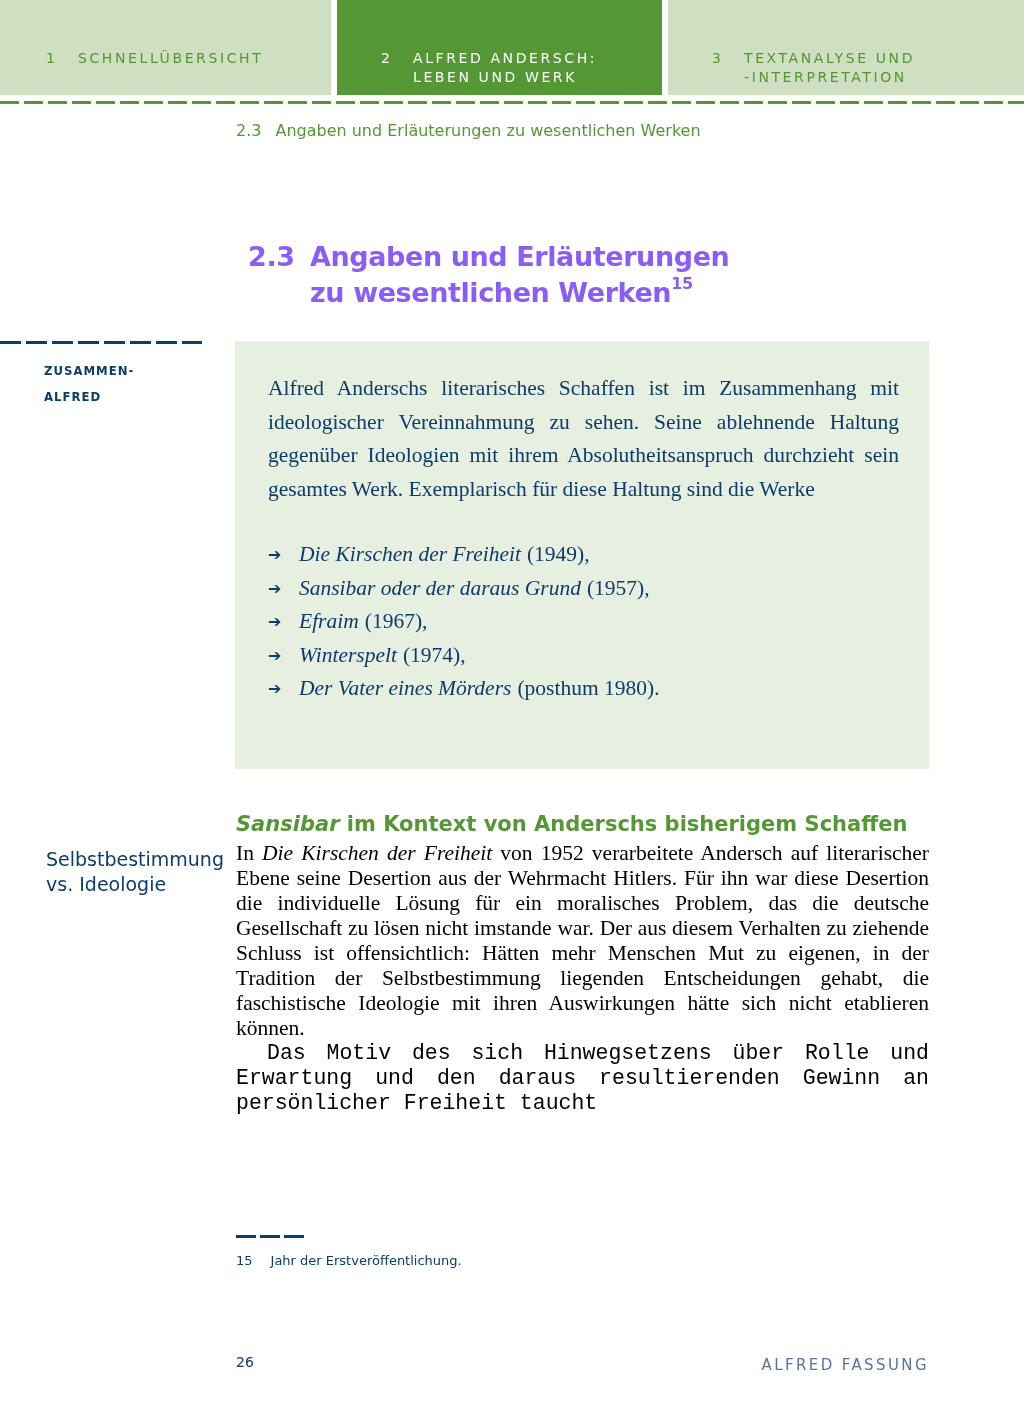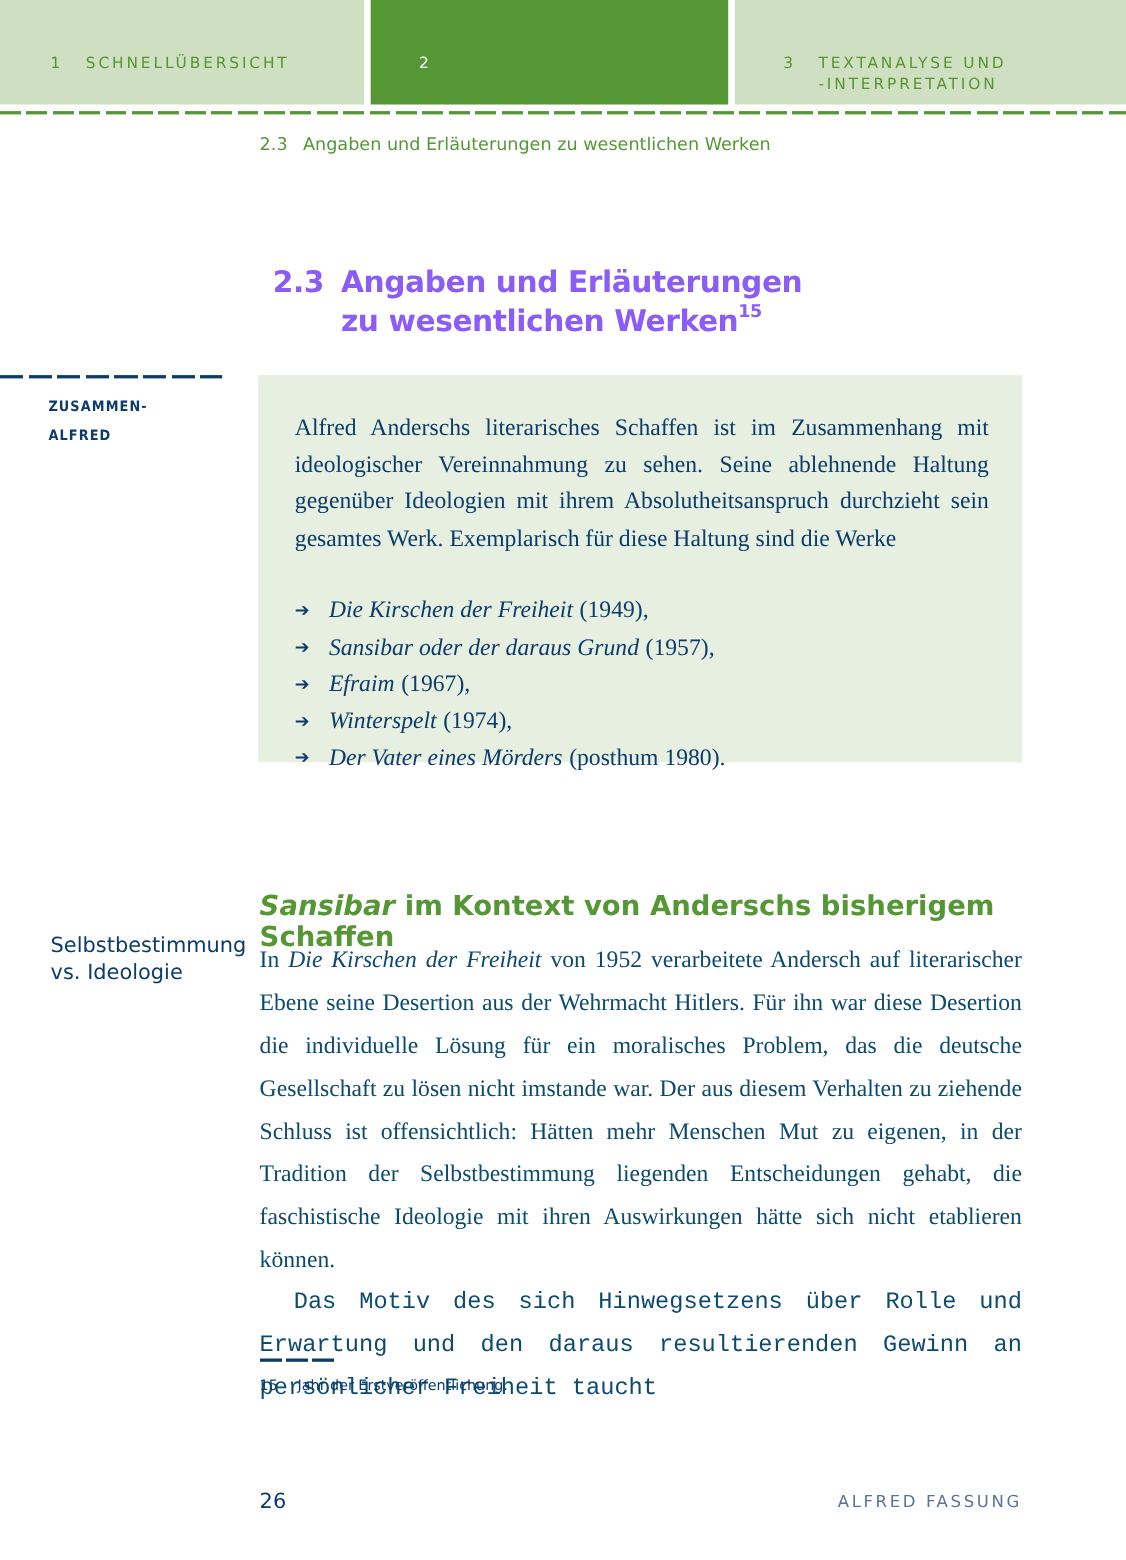--- a/index.html
+++ b/index.html
@@ -60,75 +60,79 @@
     font-family: "DejaVu Sans", sans-serif; font-size: 13px; line-height: 26px;
     letter-spacing: 1px; color: #0b3c6b; font-weight: bold; font-stretch: condensed;
   }
   .side-note {
     position: absolute; left: 46px; top: 847px;
     font-family: "DejaVu Sans", sans-serif; font-size: 19px; line-height: 25px;
     color: #0b3c6b;
   }
 
   .summary-box {
-    position: absolute; left: 235px; top: 341px; width: 694px; height: 352px;
+    position: absolute; left: 235px; top: 341px; width: 694px; height: 428px;
     background: #e7efe0; box-sizing: border-box; padding: 31px 30px 0 33px;
   }
   .summary-box p {
     margin: 0; font-size: 21.5px; line-height: 33.5px; text-align: justify;
     color: #0b3c6b;
   }
   .works { list-style: none; margin: 32px 0 0 0; padding: 0; }
   .works li { font-size: 21.5px; line-height: 33.5px; color: #0b3c6b; display: flex; }
   .works .arrow {
     width: 31px; flex: none; font-family: "DejaVu Sans", sans-serif;
     font-weight: bold; font-size: 16px;
   }
   .works i { margin-right: 6px; }
 
   .sub-heading {
     position: absolute; left: 236px; top: 810px;
     font-family: "DejaVu Sans", sans-serif; font-weight: bold;
-    font-size: 25px; line-height: 28px; color: #549734;
+    font-size: 21px; line-height: 28px; color: #549734;
   }
   .body-text {
     position: absolute; left: 236px; top: 841px; width: 693px;
-    font-size: 21.5px; line-height: 39px; color: #0c4a6e; margin-top: 12px;
+    font-size: 21.5px; line-height: 25px; color: #000000;
   }
   .body-text p { margin: 0; text-align: justify; text-align-last: auto; }
   .body-text p.indent { text-indent: 31px; font-family: Liberation Mono, monospace; }
 
   .fn-dash {
     position: absolute; left: 236px; top: 1235px; width: 68px; height: 3px;
     background: repeating-linear-gradient(90deg, #0b3c6b 0 20px, transparent 20px 24px);
   }
   .footnote {
     position: absolute; left: 236px; top: 1253px;
     font-family: "DejaVu Sans", sans-serif; font-size: 13px; color: #0b3c6b;
   }
   .footnote .fn-num { margin-right: 18px; }
   .page-num {
     position: absolute; left: 236px; top: 1354px;
-    font-family: "DejaVu Sans", sans-serif; font-size: 19px; color: #0b3c6b;
+    font-family: "DejaVu Sans", sans-serif; font-size: 14px; color: #0b3c6b;
   }
   .footer-title {
     position: absolute; right: 95px; top: 1356px;
     font-family: "DejaVu Sans", sans-serif; font-size: 15px; letter-spacing: 2.4px;
     color: #5a7398;
   }
 </style>
 </head>
 <body>
 
 <div id="tab1" class="tab tab-inactive">
   <span class="num">1</span>
   <span class="lbl">SCHNELLÜBERSICHT</span>
 </div>
 <div id="tab2" class="tab tab-active">
   <span class="num">2</span>
+  <span class="lbl">
+    <span>ALFRED ANDERSCH:</span><br>
+    <span>LEBEN UND WERK</span>
+  </span>
 </div>
 <div id="tab3" class="tab tab-inactive">
   <span class="num">3</span>
   <span class="lbl">
     <span>TEXTANALYSE UND</span><br>
     <span>-INTERPRETATION</span>
   </span>
 </div>
 
 <div class="green-dash"></div>

